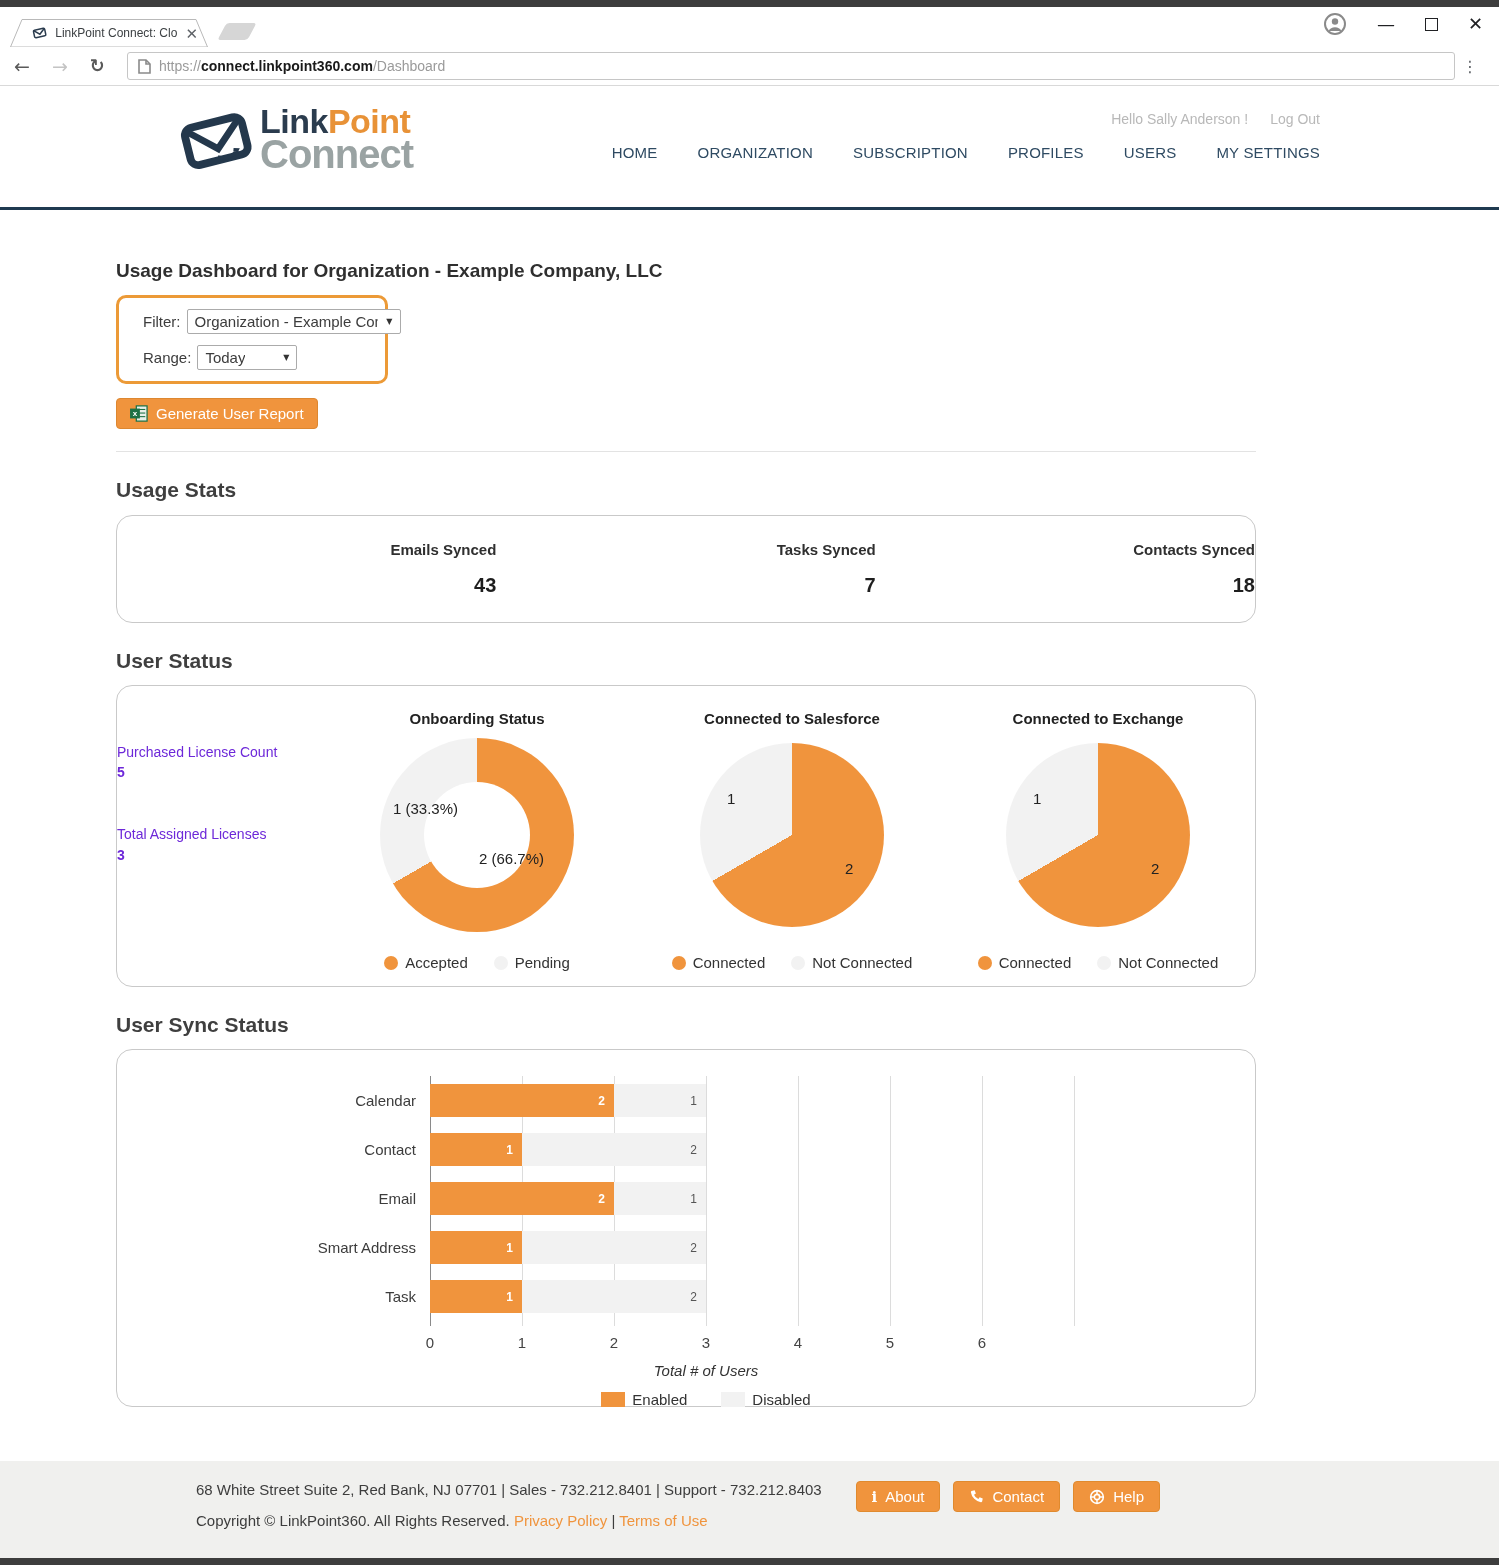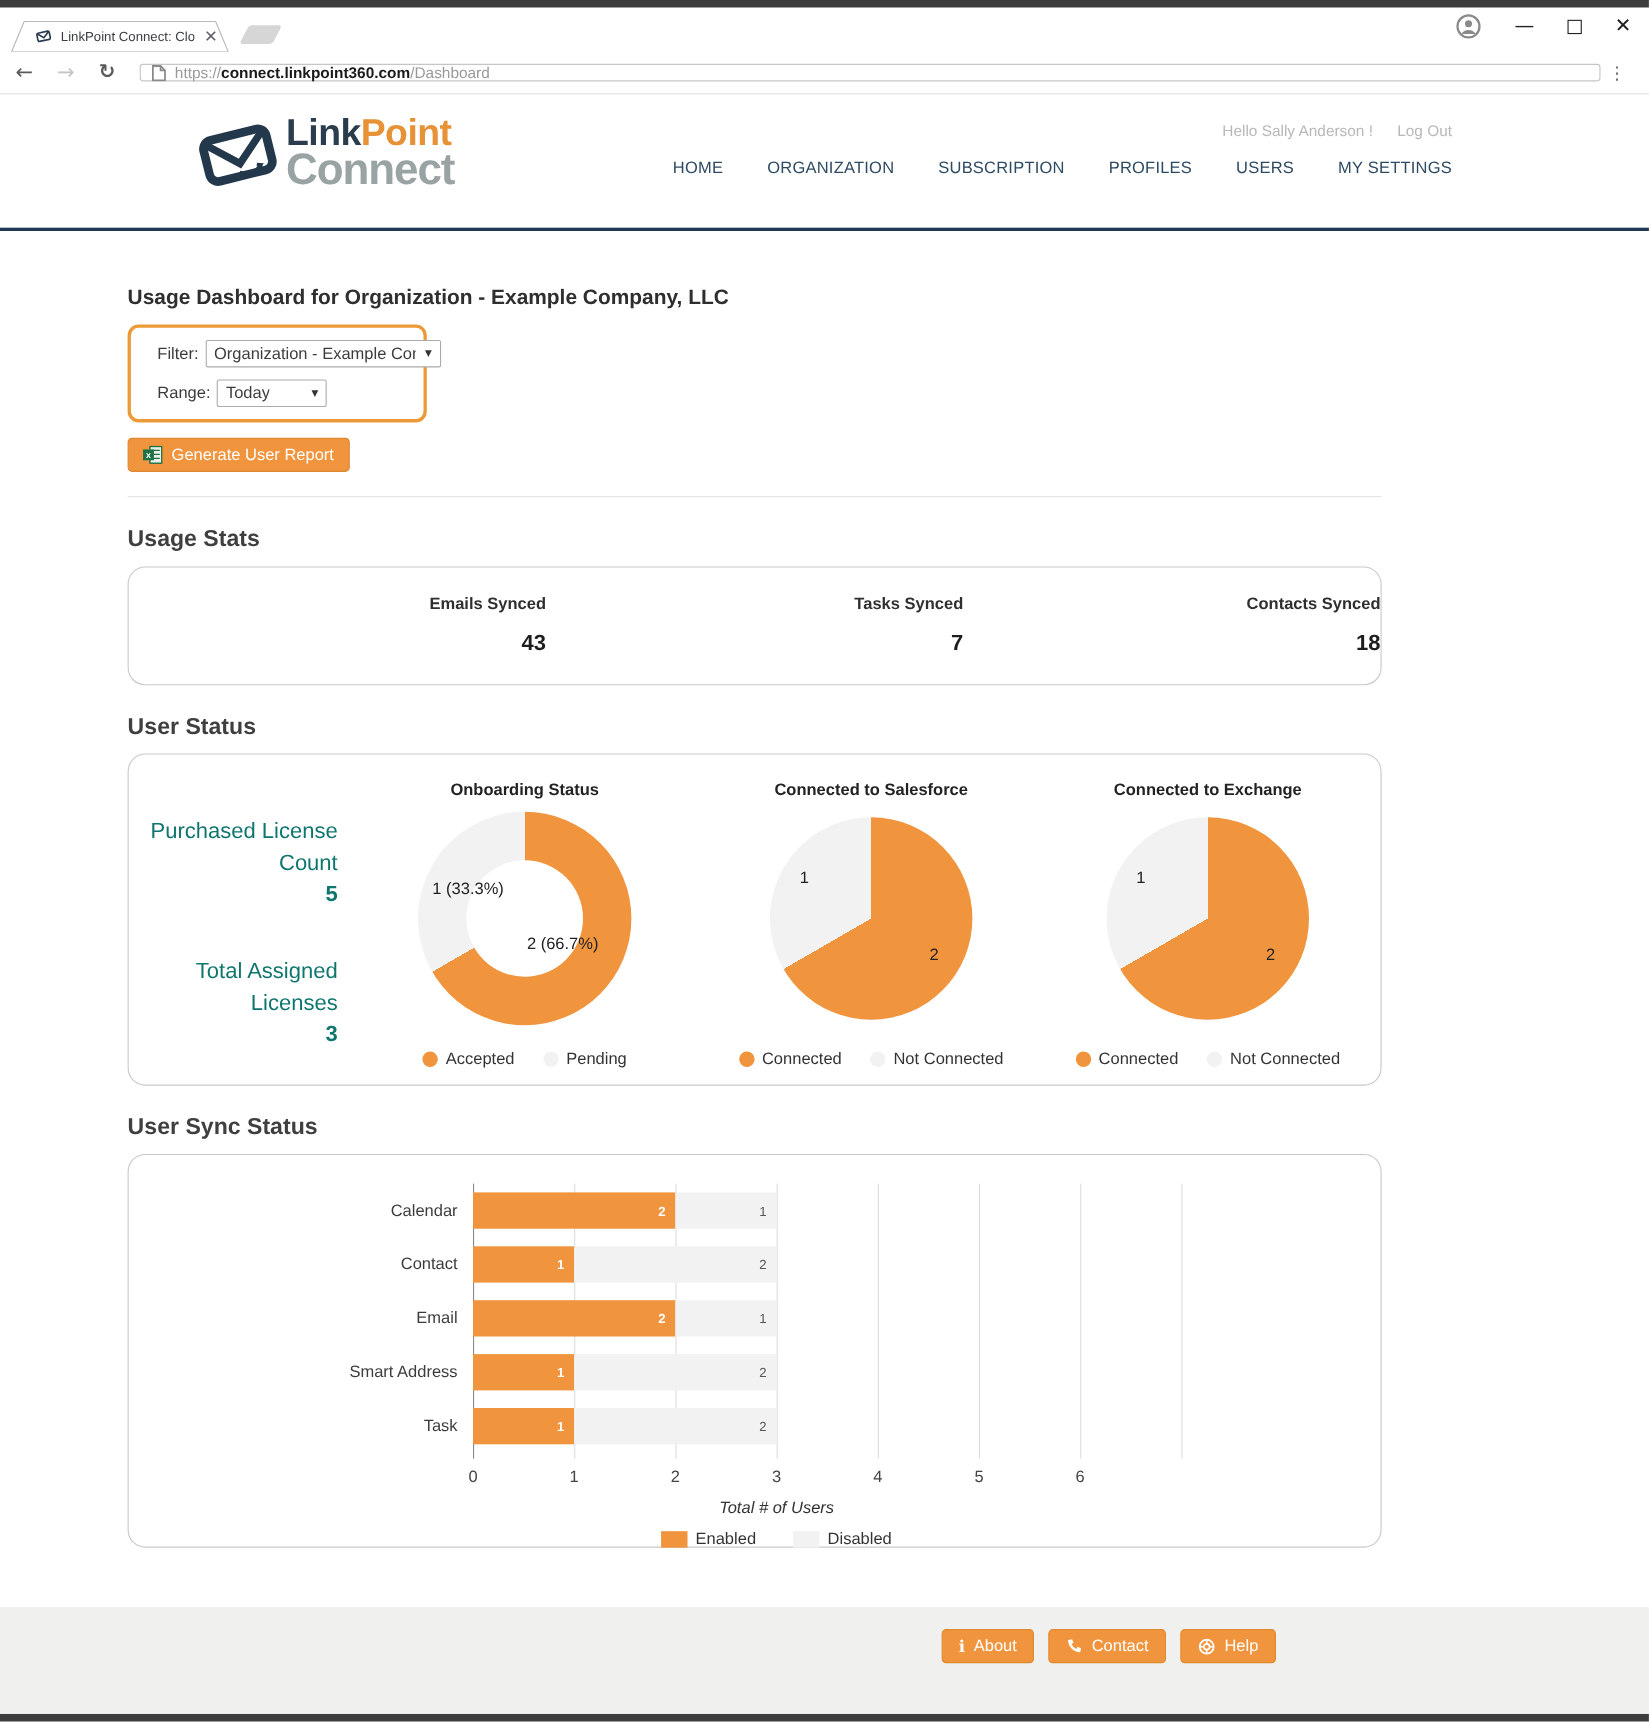--- a/index.html
+++ b/index.html
@@ -20,21 +20,21 @@
   .tab-close { font-size:15px; color:#5f6368; line-height:1; cursor:pointer; }
   .newtab-btn { position:absolute; left:222px; bottom:7px; width:30px; height:17px; background:#d6d6d6; transform:skewX(-28deg); border-radius:3px; }
   .win-controls { position:absolute; right:16px; top:1px; display:flex; align-items:center; gap:30px; height:32px; }
   .win-controls .wc { font-size:18px; color:#202124; line-height:1; font-family:"DejaVu Sans", sans-serif; cursor:pointer; }
   .wc-max { width:13px; height:13px; border:1.6px solid #202124; }
   .toolbar { height:39px; background:#fff; border-bottom:1px solid #d9d9d9; display:flex; align-items:center; padding:0 14px; }
   .nav-ic { font-family:"DejaVu Sans", sans-serif; font-size:19px; line-height:1; margin-right:22px; cursor:pointer; }
   .ic-back { color:#5a5a5a; }
   .ic-fwd { color:#c4c4c4; }
   .ic-refresh { color:#5a5a5a; font-size:18px; font-weight:bold; }
-  .urlbar { flex:1; height:16px; border:1px solid #c6c6c6; border-radius:3px; display:flex; align-items:center; padding:0 10px; gap:8px; background:#fff; }
+  .urlbar { flex:1; height:28px; border:1px solid #c6c6c6; border-radius:3px; display:flex; align-items:center; padding:0 10px; gap:8px; background:#fff; }
   .url-text { font-size:14px; white-space:nowrap; }
   .url-scheme { color:#9a9a9a; }
   .url-host { color:#1a1a1a; font-weight:bold; }
   .url-path { color:#9a9a9a; }
   .kebab { width:30px; text-align:center; font-family:"DejaVu Sans", sans-serif; font-size:16px; color:#5f6368; cursor:pointer; }
 
   
   .site-header { height:124px; background:#fff; border-bottom:3px solid #1f3a50; position:relative; }
   .logo { position:absolute; left:178px; top:18px; display:flex; align-items:flex-start; gap:6px; cursor:pointer; }
   .logo-text { line-height:1; }
@@ -62,21 +62,21 @@
   .divider { margin-top:22px; border-bottom:1px solid #e3e3e3; width:1140px; }
   .sec-heading { font-size:21px; font-weight:600; color:#3f3f3f; margin-top:26px; }
   .panel { border:1px solid #c9c9c9; border-radius:16px; background:#fff; }
 
   .stats-panel { margin-top:13px; height:108px; display:flex; align-items:center; }
   .stat-cell { flex:1; text-align:right; }
   .stat-label { font-size:15px; font-weight:bold; color:#2f2f2f; }
   .stat-value { font-size:20px; font-weight:bold; color:#1e1e1e; margin-top:16px; }
 
   .status-panel { margin-top:12px; height:302px; display:flex; padding:24px 0 0 0; }
-  .license-block { width:190px; text-align:right; font-size:20px; color:#0f766e; }
+  .license-block { width:190px; text-align:left; font-size:14px; color:#6d28d9; }
   .license-item .lic-label { line-height:1.45; }
   .license-item .lic-value { font-weight:bold; margin-top:2px; }
   .license-item.first { margin-top:32px; }
   .license-item.second { margin-top:44px; }
 
   .pie-block { text-align:center; }
   .pb-0 { margin-left:50px; width:240px; }
   .pb-1 { margin-left:70px; width:250px; }
   .pb-2 { margin-left:56px; width:250px; }
   .chart-title { font-size:15px; font-weight:bold; color:#222; }
@@ -383,20 +383,29 @@
                   <span>Disabled</span>
                 </span>
               </div>
             </div>
           </div>
       </div>
     </div>
   </main>
 
   <footer>
+    <div class="footer-text">
+      <div>68 White Street Suite 2, Red Bank, NJ 07701 | Sales - 732.212.8401 | Support - 732.212.8403</div>
+      <div>
+        <span>Copyright © LinkPoint360. All Rights Reserved.</span>
+        <span class="footer-link">Privacy Policy</span>
+        <span>|</span>
+        <span class="footer-link">Terms of Use</span>
+      </div>
+    </div>
     <div class="footer-btns">
       <button class="f-btn">
         <span class="f-ic">i</span>
         <span>About</span>
       </button>
       <button class="f-btn">
         <svg width="15" height="15" viewBox="0 0 24 24">
           <path d="M4 3 l5 -1 2 5 -3 2 a13 13 0 0 0 7 7 l2 -3 5 2 -1 5 a2 2 0 0 1 -2 1 A19 19 0 0 1 3 5 a2 2 0 0 1 1 -2 z" fill="#ffffff"></path>
         </svg>
         <span>Contact</span>

